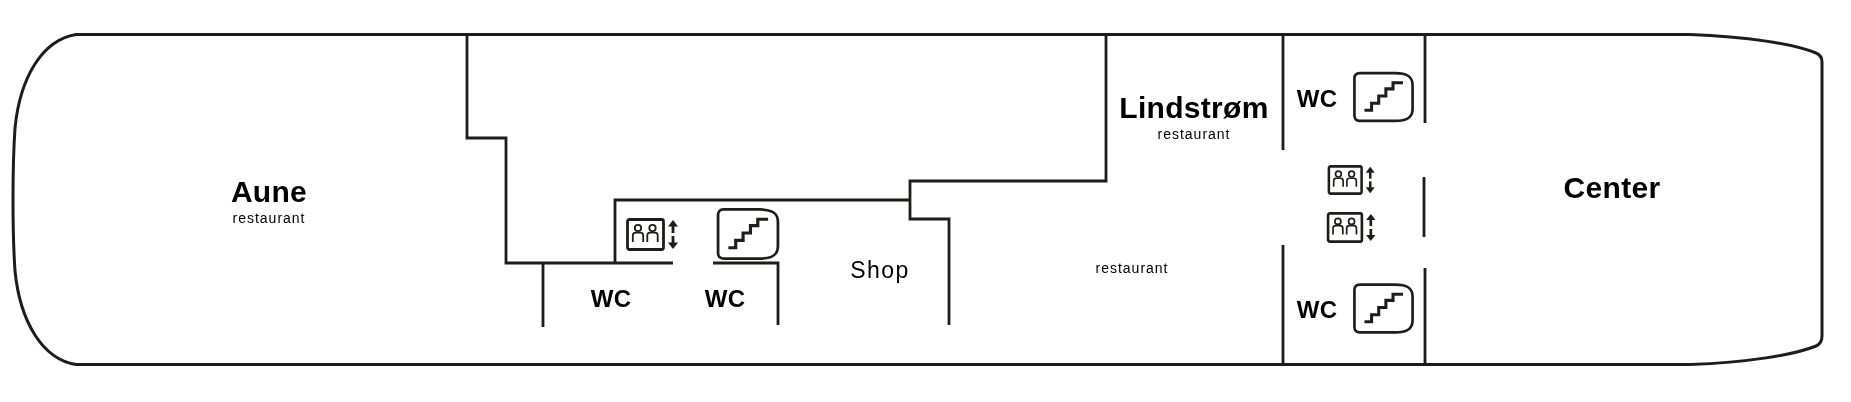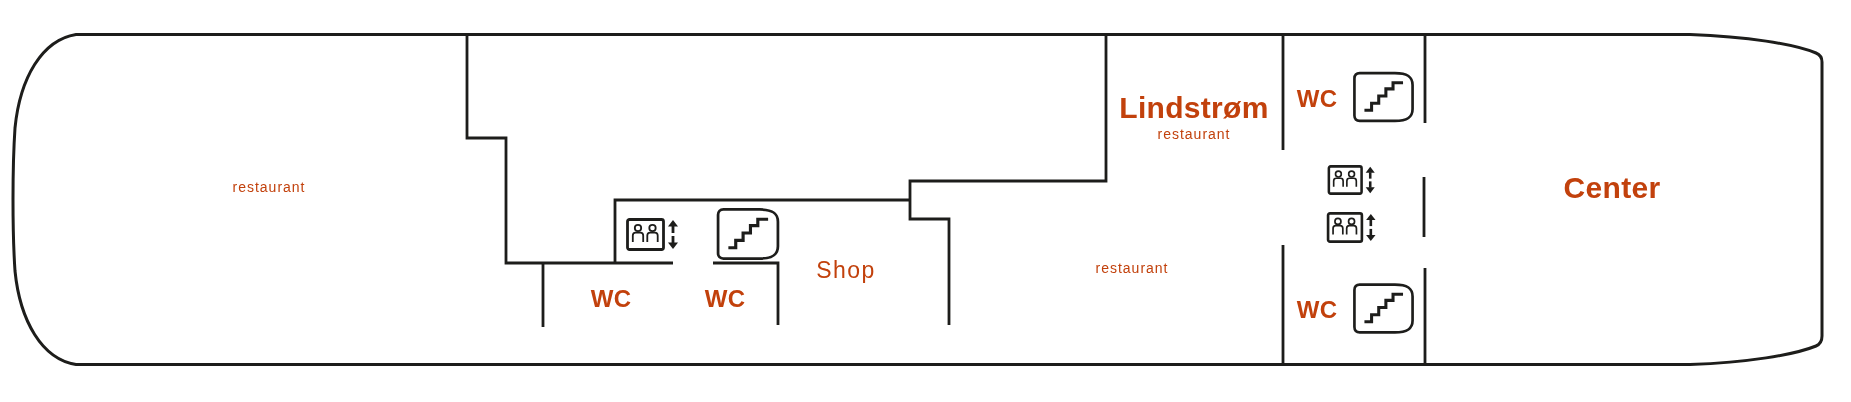--- a/index.html
+++ b/index.html
@@ -22,21 +22,21 @@
     top: 0;
   }
   .icon {
     position: absolute;
   }
   .label {
     position: absolute;
     transform: translateX(-50%);
     text-align: center;
     white-space: nowrap;
-    color: #c2410c;
+    color: #000000;
   }
   .area-name {
     font-weight: 700;
     font-size: 30px;
     line-height: 31px;
     letter-spacing: 0.3px;
   }
   .area-sub {
     font-size: 14px;
     line-height: 23px;
@@ -136,36 +136,37 @@
     </g>
     <g fill="#1d1d1b">
       <polygon points="47,2 42,8.5 52,8.5"></polygon>
       <rect x="45.6" y="8" width="2.8" height="7"></rect>
       <polygon points="47,31 42,24.5 52,24.5"></polygon>
       <rect x="45.6" y="18" width="2.8" height="7"></rect>
     </g>
   </svg>
 
   <div class="label" style="left:269px; top:176px;">
+    <div class="area-name">Aune</div>
     <div class="area-sub">restaurant</div>
   </div>
 
   <div class="label" style="left:1194px; top:92px;">
     <div class="area-name">Lindstrøm</div>
     <div class="area-sub">restaurant</div>
   </div>
 
   <div class="label" style="left:1132px; top:257px;">
     <div class="area-sub">restaurant</div>
   </div>
 
   <div class="label" style="left:1612px; top:172px;">
     <div class="area-name">Center</div>
   </div>
 
-  <div class="label shop-label" style="left:846px; top:258px;">Shop</div>
+  <div class="label shop-label" style="left:880px; top:258px;">Shop</div>
 
   <div class="label wc-label" style="left:611px; top:284px;">WC</div>
   <div class="label wc-label" style="left:725px; top:284px;">WC</div>
   <div class="label wc-label" style="left:1317px; top:84px;">WC</div>
   <div class="label wc-label" style="left:1317px; top:295px;">WC</div>
 
 </div>
 
 </body></html>

